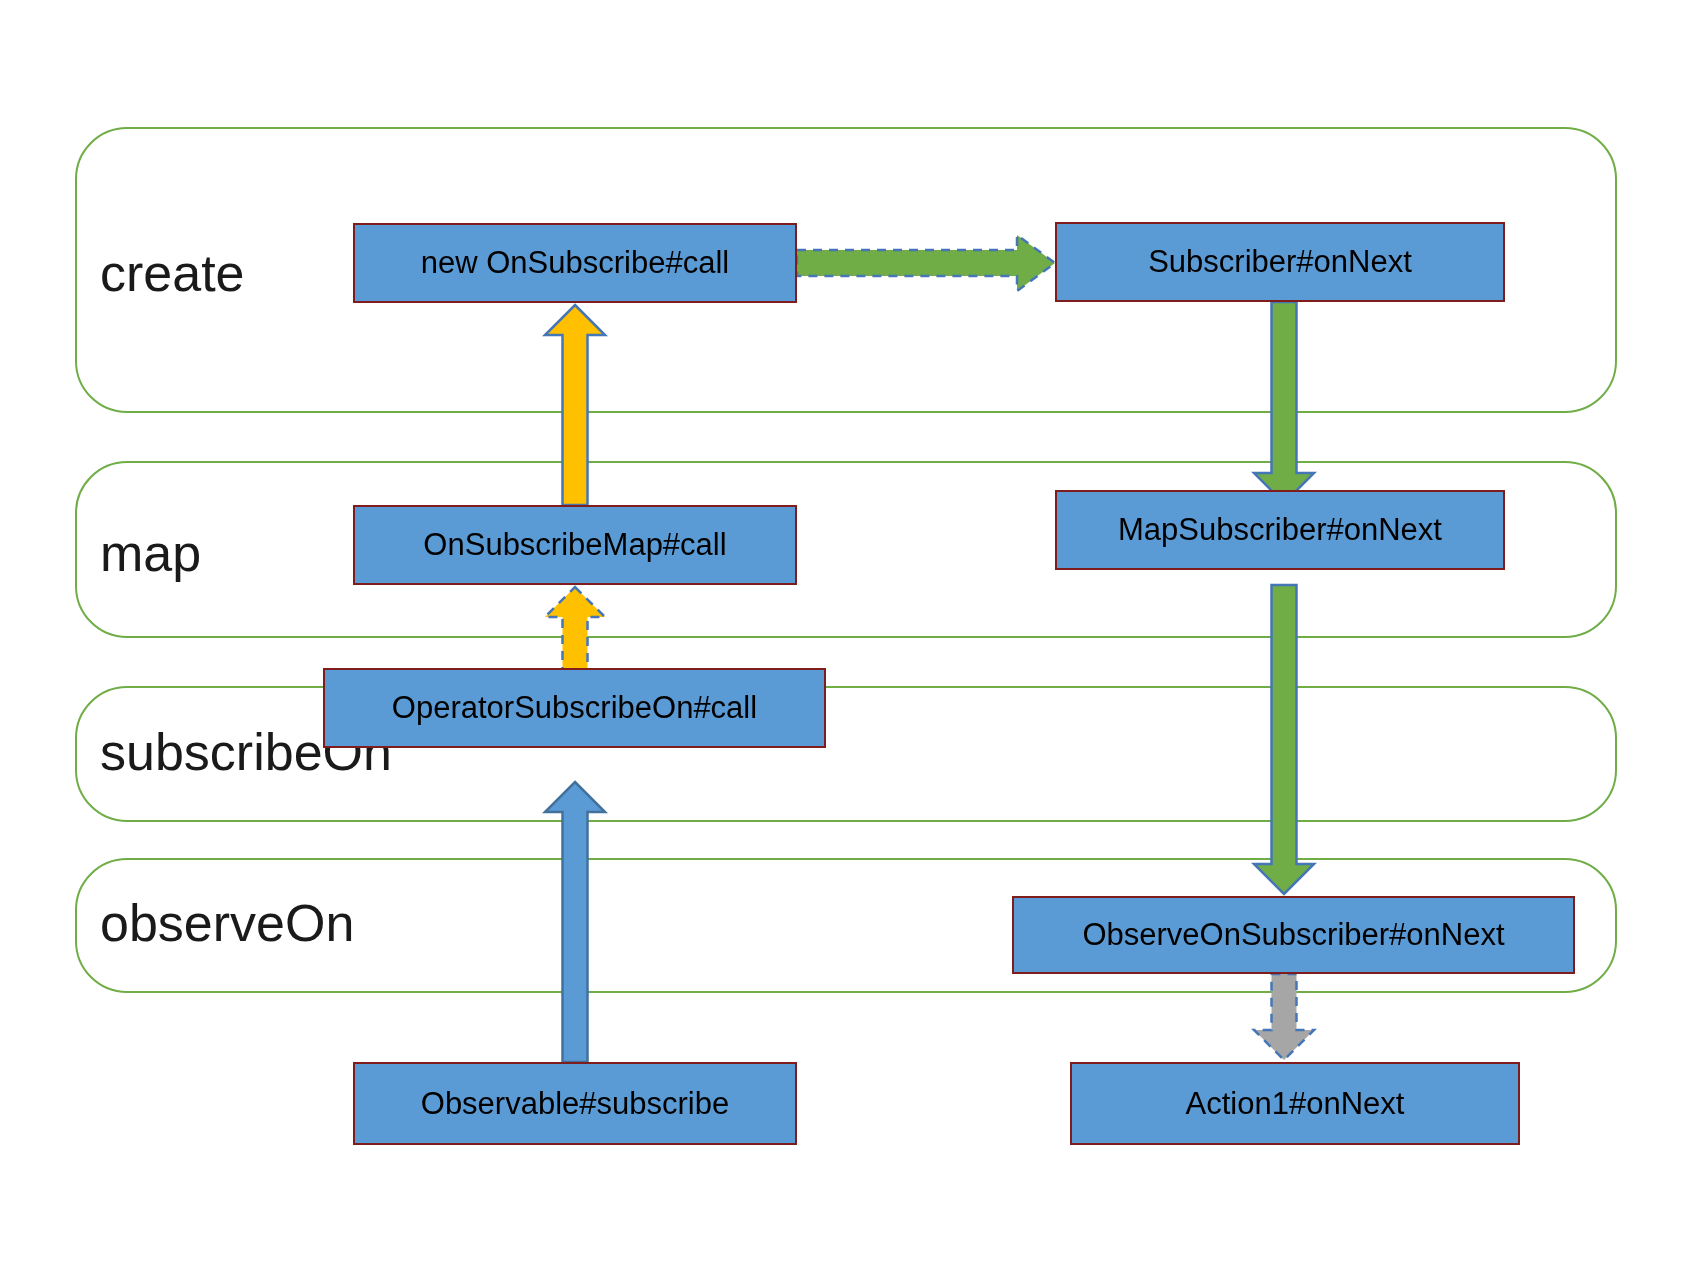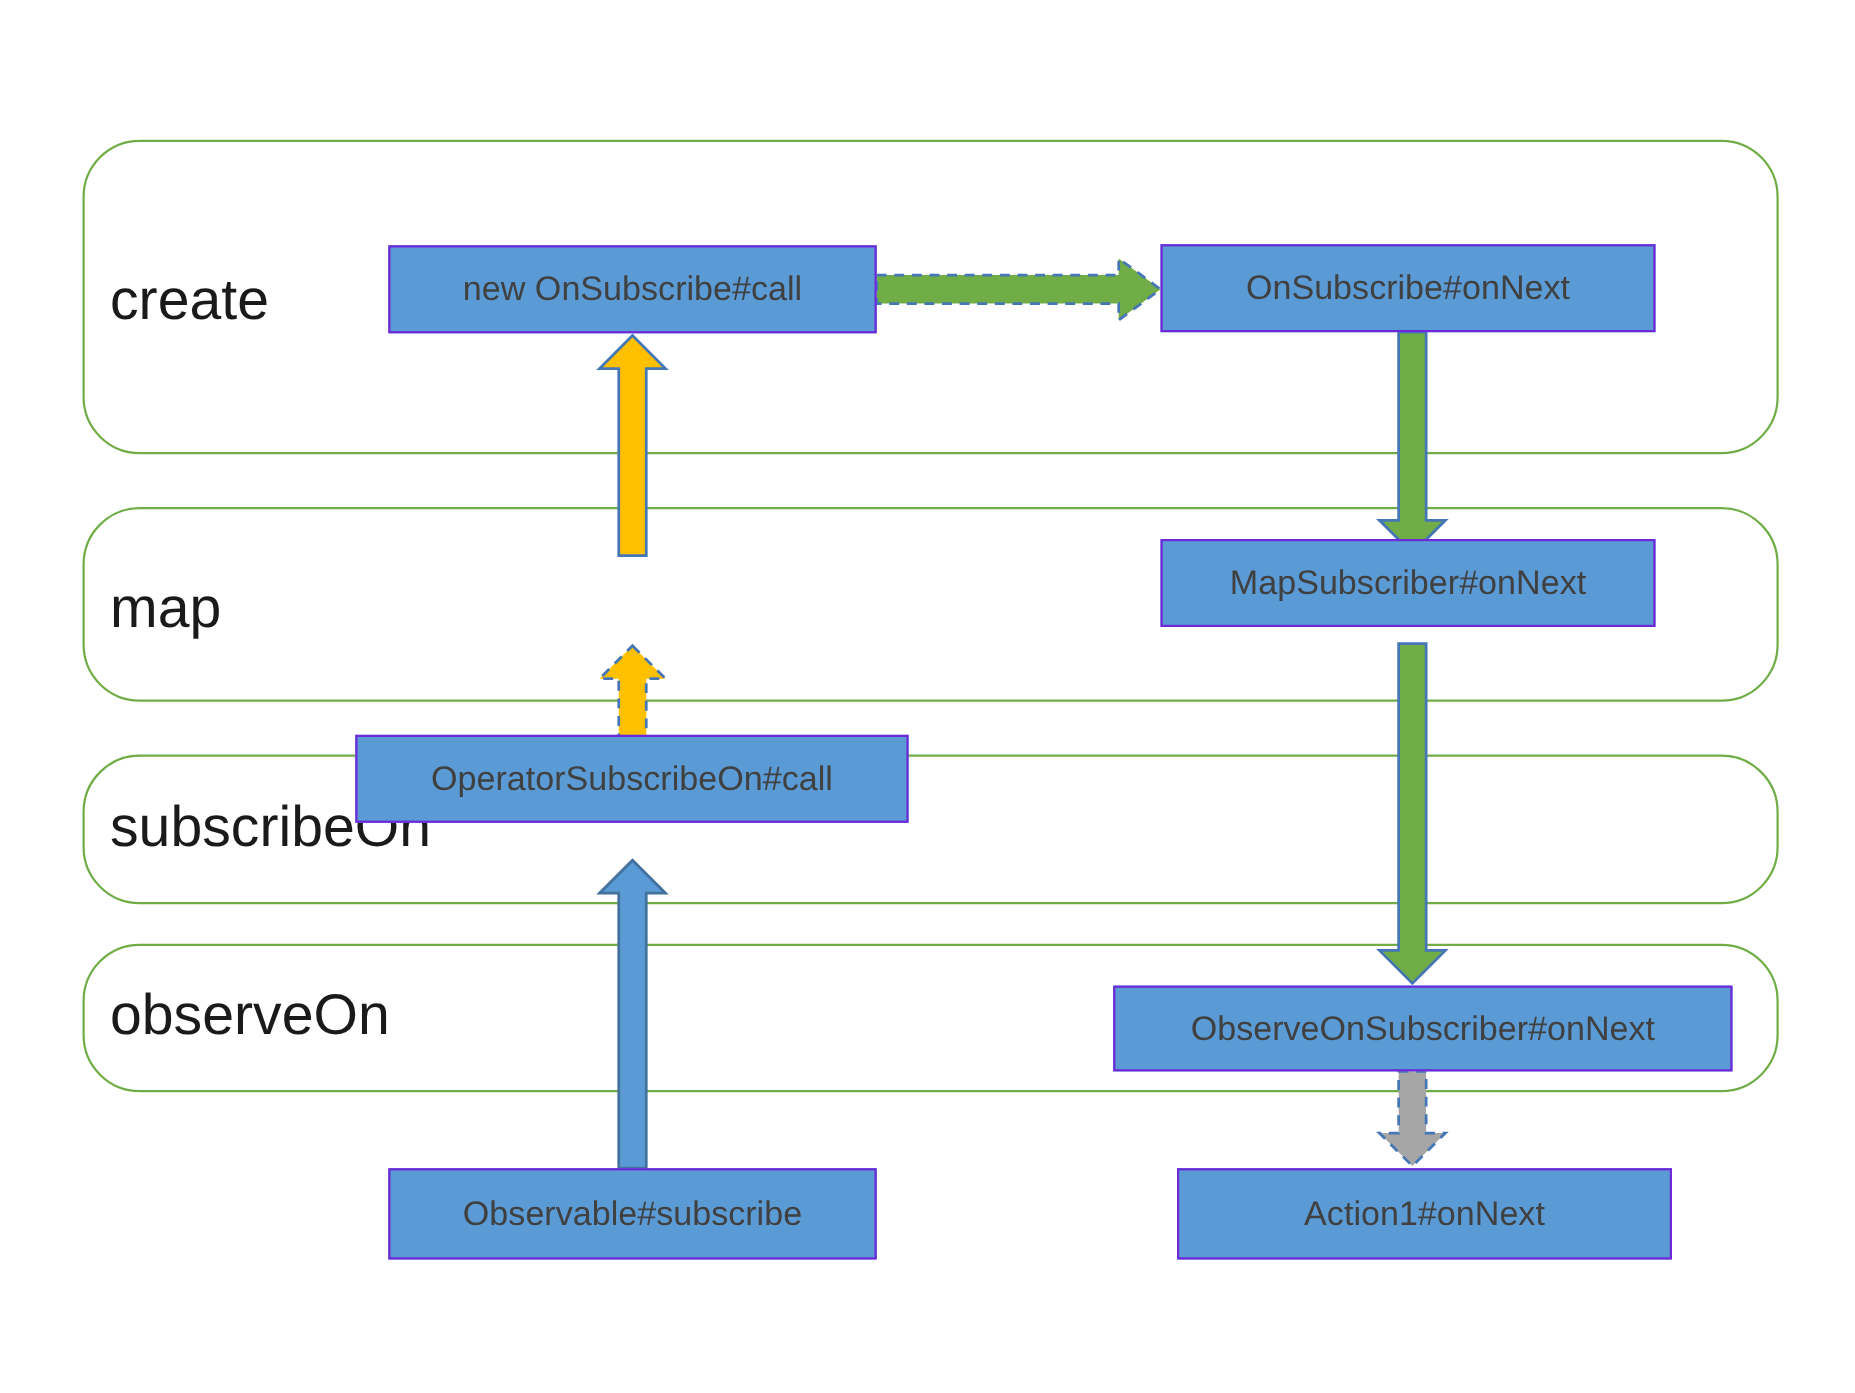--- a/index.html
+++ b/index.html
@@ -21,26 +21,26 @@
     position:absolute;
     left:100px;
     font-size:52px;
     color:#1a1a1a;
     line-height:48px;
     white-space:nowrap;
   }
   .node{
     position:absolute;
     background:#5B9BD5;
-    border:2px solid #6d28d9;
+    border:2px solid #7f1d1d;
     box-sizing:border-box;
     display:flex;
     align-items:center;
     justify-content:center;
-    color:#404040;
+    color:#000000;
     font-size:31px;
     white-space:nowrap;
     z-index:3;
   }
   #arrow-layer{
     position:absolute;
     left:0;top:0;
     z-index:2;
   }
   .arrow-solid{stroke-width:2.5;}
@@ -72,20 +72,21 @@
     <polygon class="arrow-solid" fill="#5B9BD5" stroke="#41719C" points="575,782 605,812 587.5,812 587.5,1062 562.5,1062 562.5,812 545,812"></polygon>
 
     <polygon class="arrow-solid" fill="#70AD47" stroke="#4576B5" points="1271.5,302 1296.5,302 1296.5,473 1314,473 1284,503 1254,473 1271.5,473"></polygon>
 
     <polygon class="arrow-solid" fill="#70AD47" stroke="#4576B5" points="1271.5,585 1296.5,585 1296.5,864 1314,864 1284,894 1254,864 1271.5,864"></polygon>
 
     <polygon class="arrow-dashed" fill="#A6A6A6" stroke="#4576B5" points="1271.5,974 1296.5,974 1296.5,1030 1314,1030 1284,1060 1254,1030 1271.5,1030"></polygon>
   </svg>
 
   <div class="node" style="left:353px;top:223px;width:444px;height:80px;">new OnSubscribe#call</div>
-  <div class="node" style="left:1055px;top:222px;width:450px;height:80px;">OnSubscribe#onNext</div>
+  <div class="node" style="left:1055px;top:222px;width:450px;height:80px;">Subscriber#onNext</div>
+  <div class="node" style="left:353px;top:505px;width:444px;height:80px;">OnSubscribeMap#call</div>
   <div class="node" style="left:1055px;top:490px;width:450px;height:80px;">MapSubscriber#onNext</div>
   <div class="node" style="left:323px;top:668px;width:503px;height:80px;text-align:center;">OperatorSubscribeOn#call</div>
   <div class="node" style="left:1012px;top:896px;width:563px;height:78px;">ObserveOnSubscriber#onNext</div>
   <div class="node" style="left:353px;top:1062px;width:444px;height:83px;">Observable#subscribe</div>
   <div class="node" style="left:1070px;top:1062px;width:450px;height:83px;">Action1#onNext</div>
 
 </div>
 
 </body></html>

